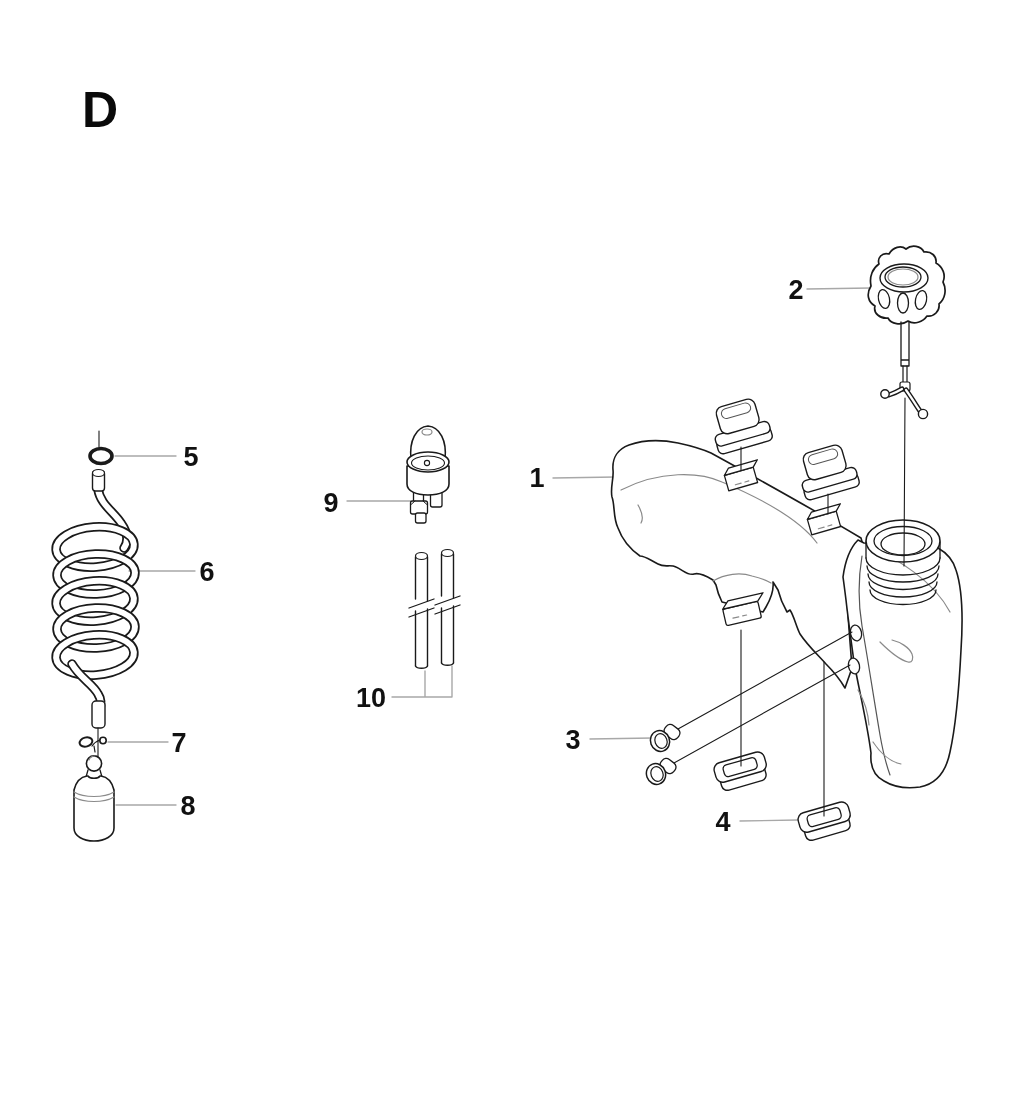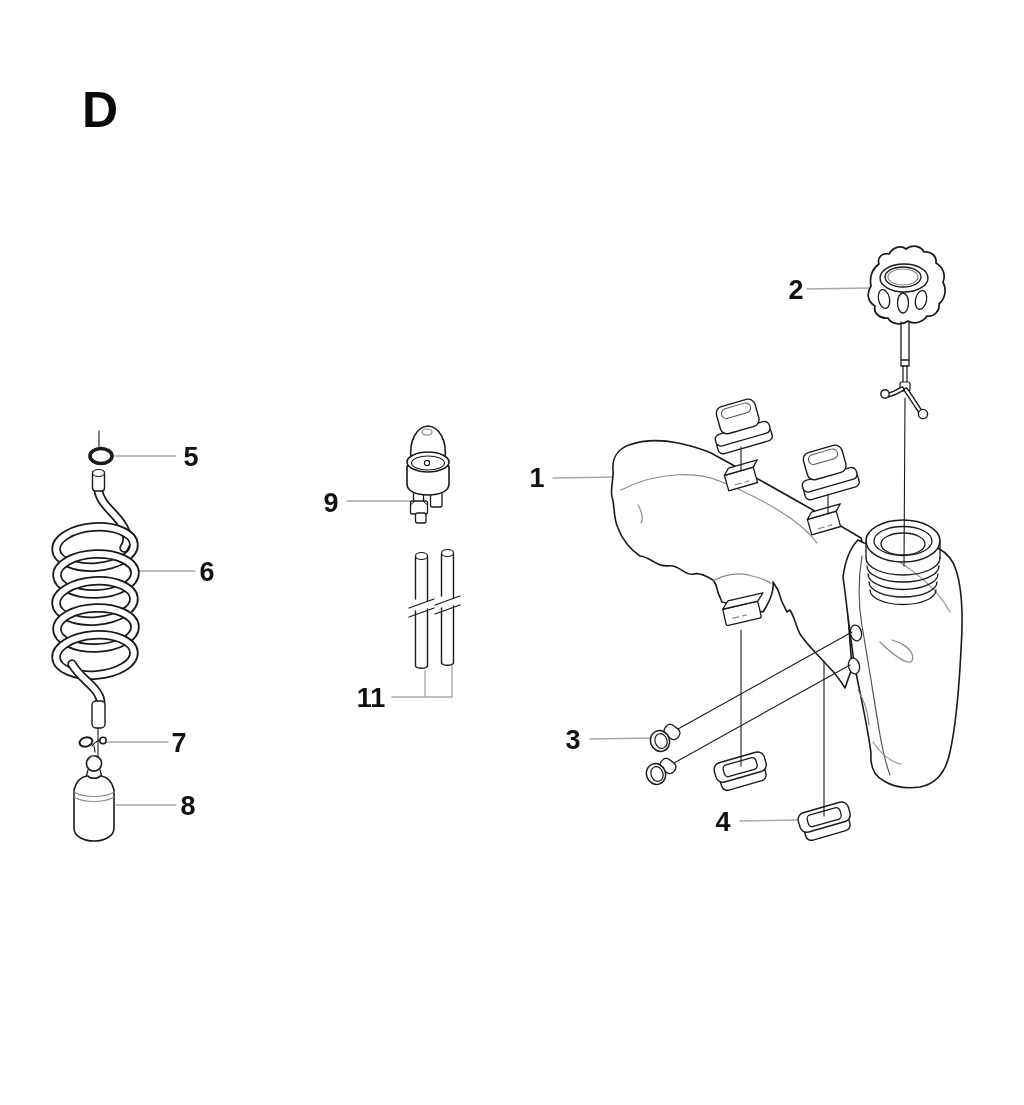--- a/index.html
+++ b/index.html
@@ -244,15 +244,15 @@
 
 <div class="callout" style="left:537px;top:478px;">1</div>
 <div class="callout" style="left:796px;top:290px;">2</div>
 <div class="callout" style="left:573px;top:740px;">3</div>
 <div class="callout" style="left:723px;top:822px;">4</div>
 <div class="callout" style="left:191px;top:457px;">5</div>
 <div class="callout" style="left:207px;top:572px;">6</div>
 <div class="callout" style="left:179px;top:743px;">7</div>
 <div class="callout" style="left:188px;top:806px;">8</div>
 <div class="callout" style="left:331px;top:503px;">9</div>
-<div class="callout" style="left:371px;top:698px;">11</div>
+<div class="callout" style="left:371px;top:698px;">10</div>
 
 </div>
 
 </body></html>

